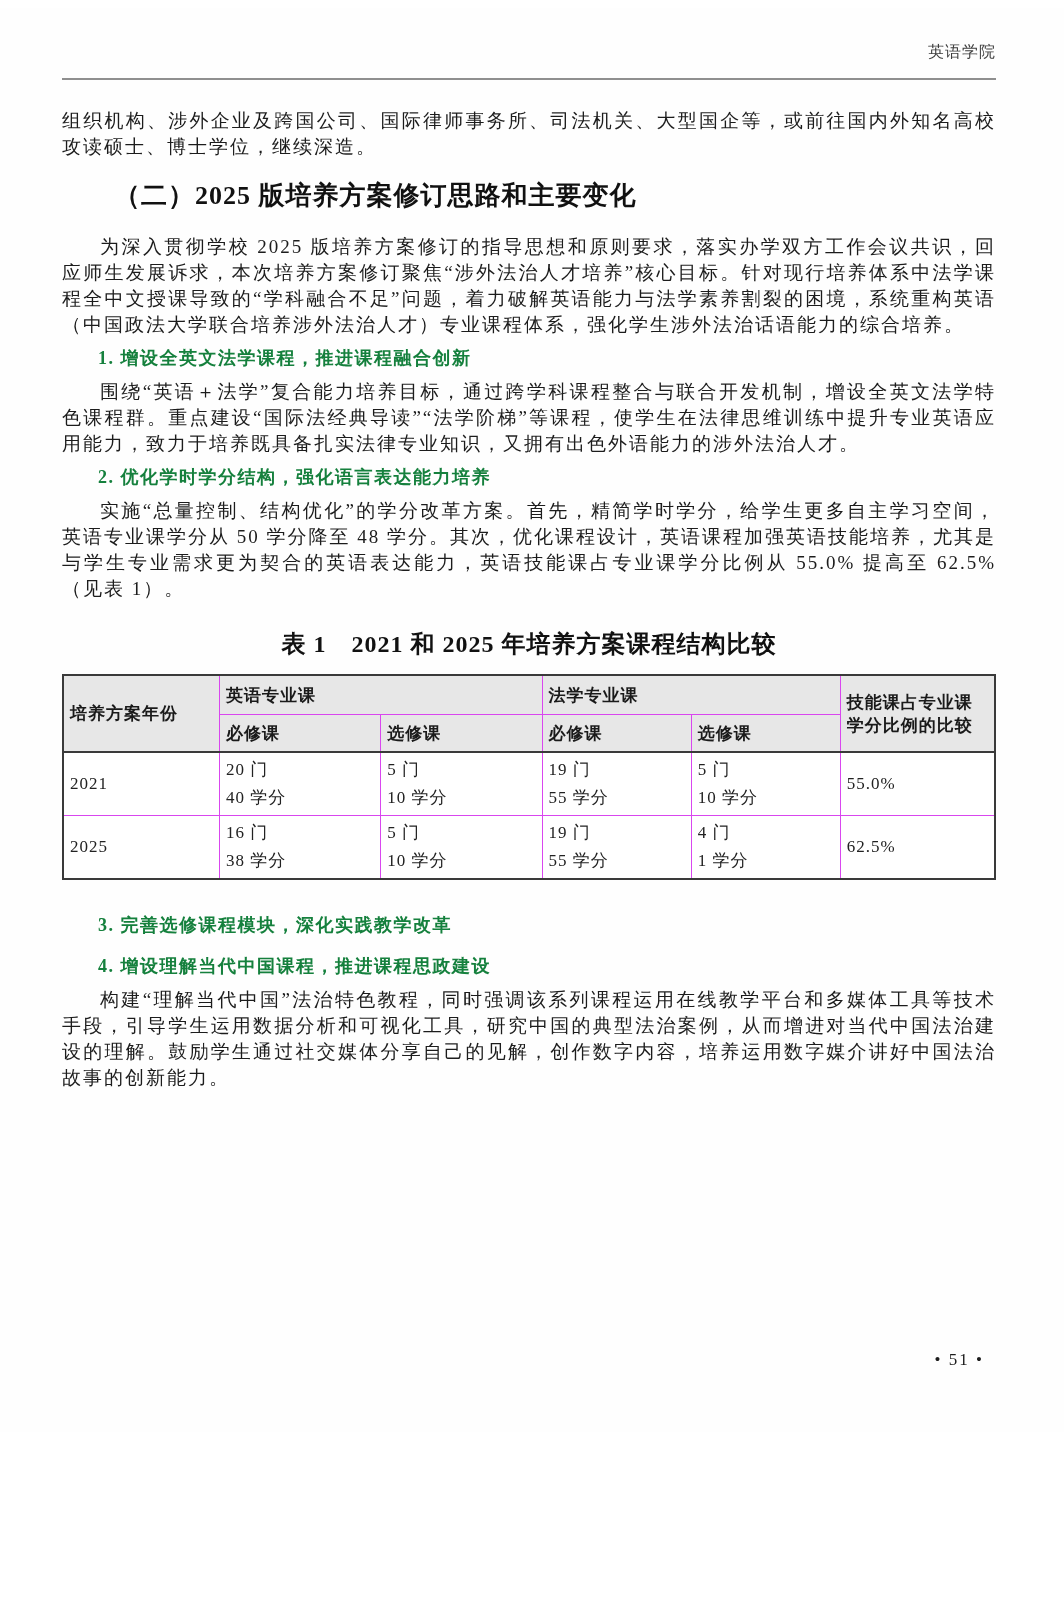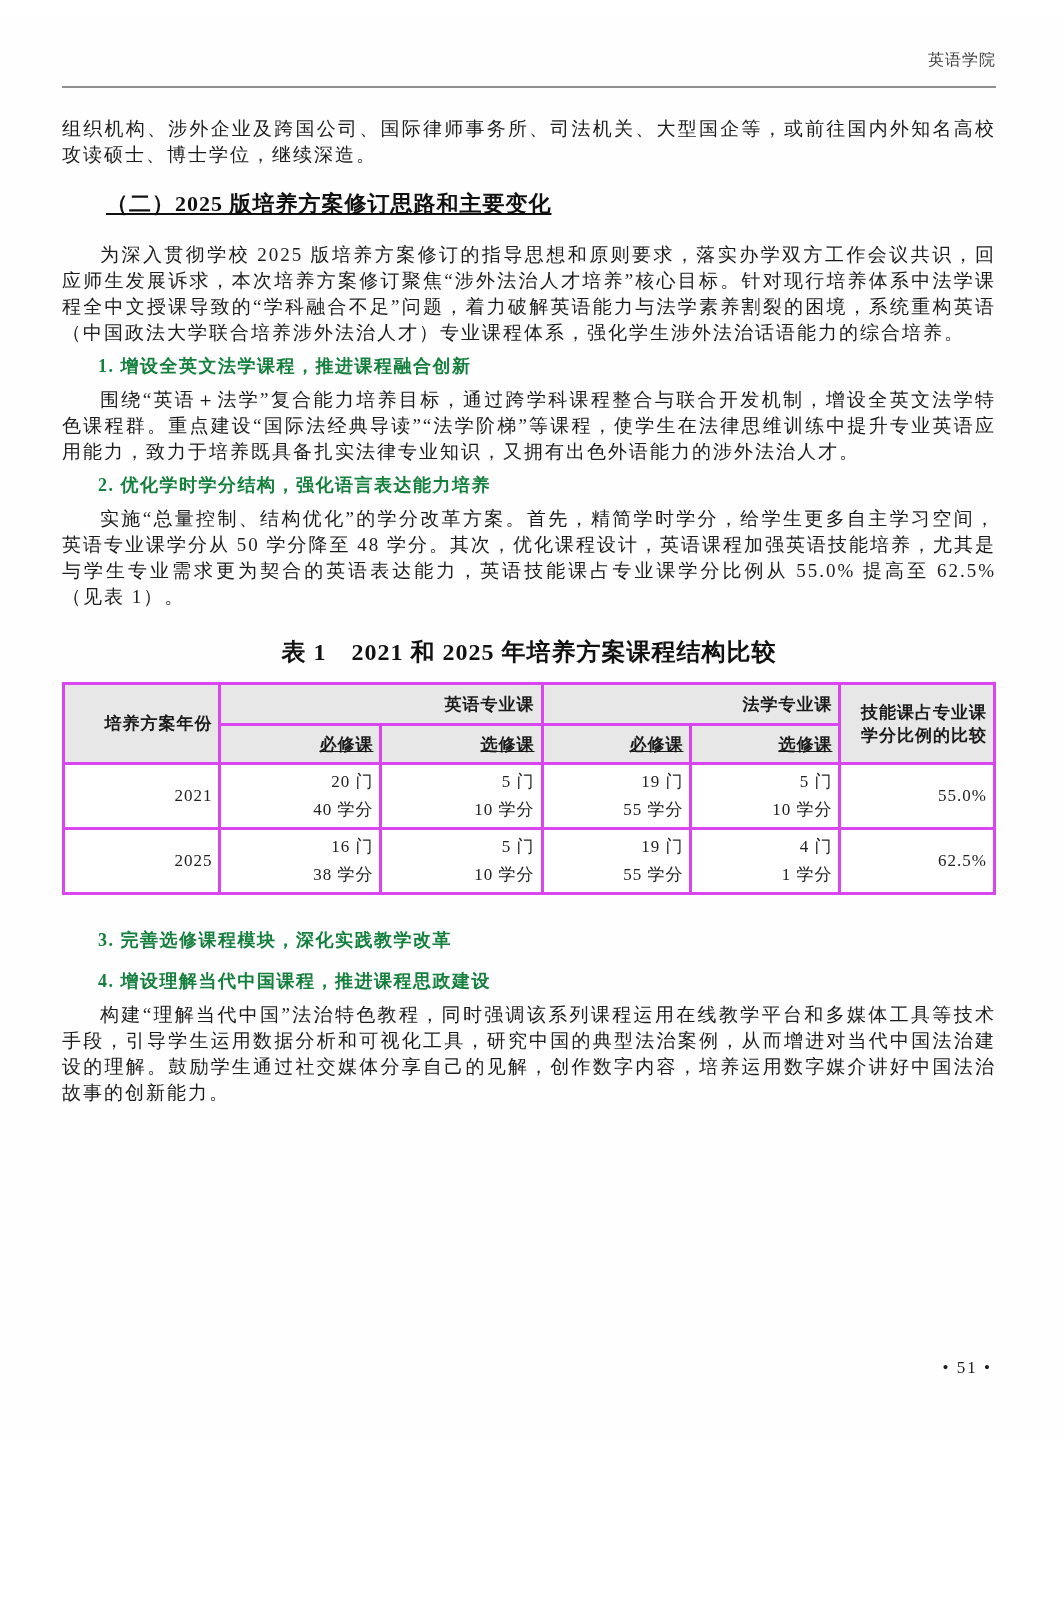--- a/index.html
+++ b/index.html
@@ -5,21 +5,21 @@
   html, body {
     margin: 0;
     padding: 0;
     background: #ffffff;
     font-family: "Liberation Serif", "DejaVu Serif", serif;
   }
   .page {
     position: relative;
     width: 1064px;
     height: 1424px;
-    margin: 16px auto;
+    margin: 8px auto;
     background: #fefefe;
     color: #1c1c1c;
     overflow: hidden;
     box-sizing: border-box;
     padding: 34px 68px 0 62px;
   }
   
   .running-header {
     text-align: right;
     font-size: 16px;
@@ -41,27 +41,26 @@
     font-size: 19px;
     line-height: 26px;
     letter-spacing: 2px;
     text-align: justify;
     text-indent: 2em;
     color: #1c1c1c;
   }
   p.para.no-indent { text-indent: 0; }
   h2.section-heading {
     margin: 15px 0 18px 0;
-    font-size: 22px;
+    font-size: 26px;
     font-weight: bold;
     line-height: 41px;
     letter-spacing: 1px;
     text-indent: 2em;
     color: #111111;
-    text-decoration: underline;
   }
   h3.sub-heading {
     margin: 0;
     font-size: 18px;
     font-weight: bold;
     line-height: 41px;
     letter-spacing: 1.5px;
     text-indent: 2em;
     color: #15803d;
   }
@@ -78,40 +77,40 @@
   table.cmp-table {
     width: 100%;
     border-collapse: collapse;
     table-layout: fixed;
     border: 2px solid #3a3a3a;
     margin-bottom: 25px;
     font-size: 17px;
     color: #222222;
   }
   table.cmp-table th, table.cmp-table td {
-    border: 3px solid #d946ef;
-    text-align: right;
+    border: 1px solid #d946ef;
+    text-align: left;
     vertical-align: middle;
     padding: 2px 6px;
     letter-spacing: 1px;
   }
   table.cmp-table thead th {
     background: #e7e7e7;
     font-weight: bold;
     color: #1a1a1a;
   }
   table.cmp-table thead tr.group-row th { height: 34px; }
-  table.cmp-table thead tr.sub-row th { height: 32px; text-decoration: underline; }
+  table.cmp-table thead tr.sub-row th { height: 32px; }
   table.cmp-table thead { border-bottom: 2px solid #3a3a3a; }
   table.cmp-table tbody td { height: 58px; background: #ffffff; }
   .cell-line { line-height: 28px; }
   
   .page-footer {
     position: absolute;
-    right: 72px;
+    right: 80px;
     bottom: 62px;
     font-size: 17px;
     letter-spacing: 2px;
     color: #1c1c1c;
   }
 </style>
 </head>
 <body>
 
 <div class="page">

